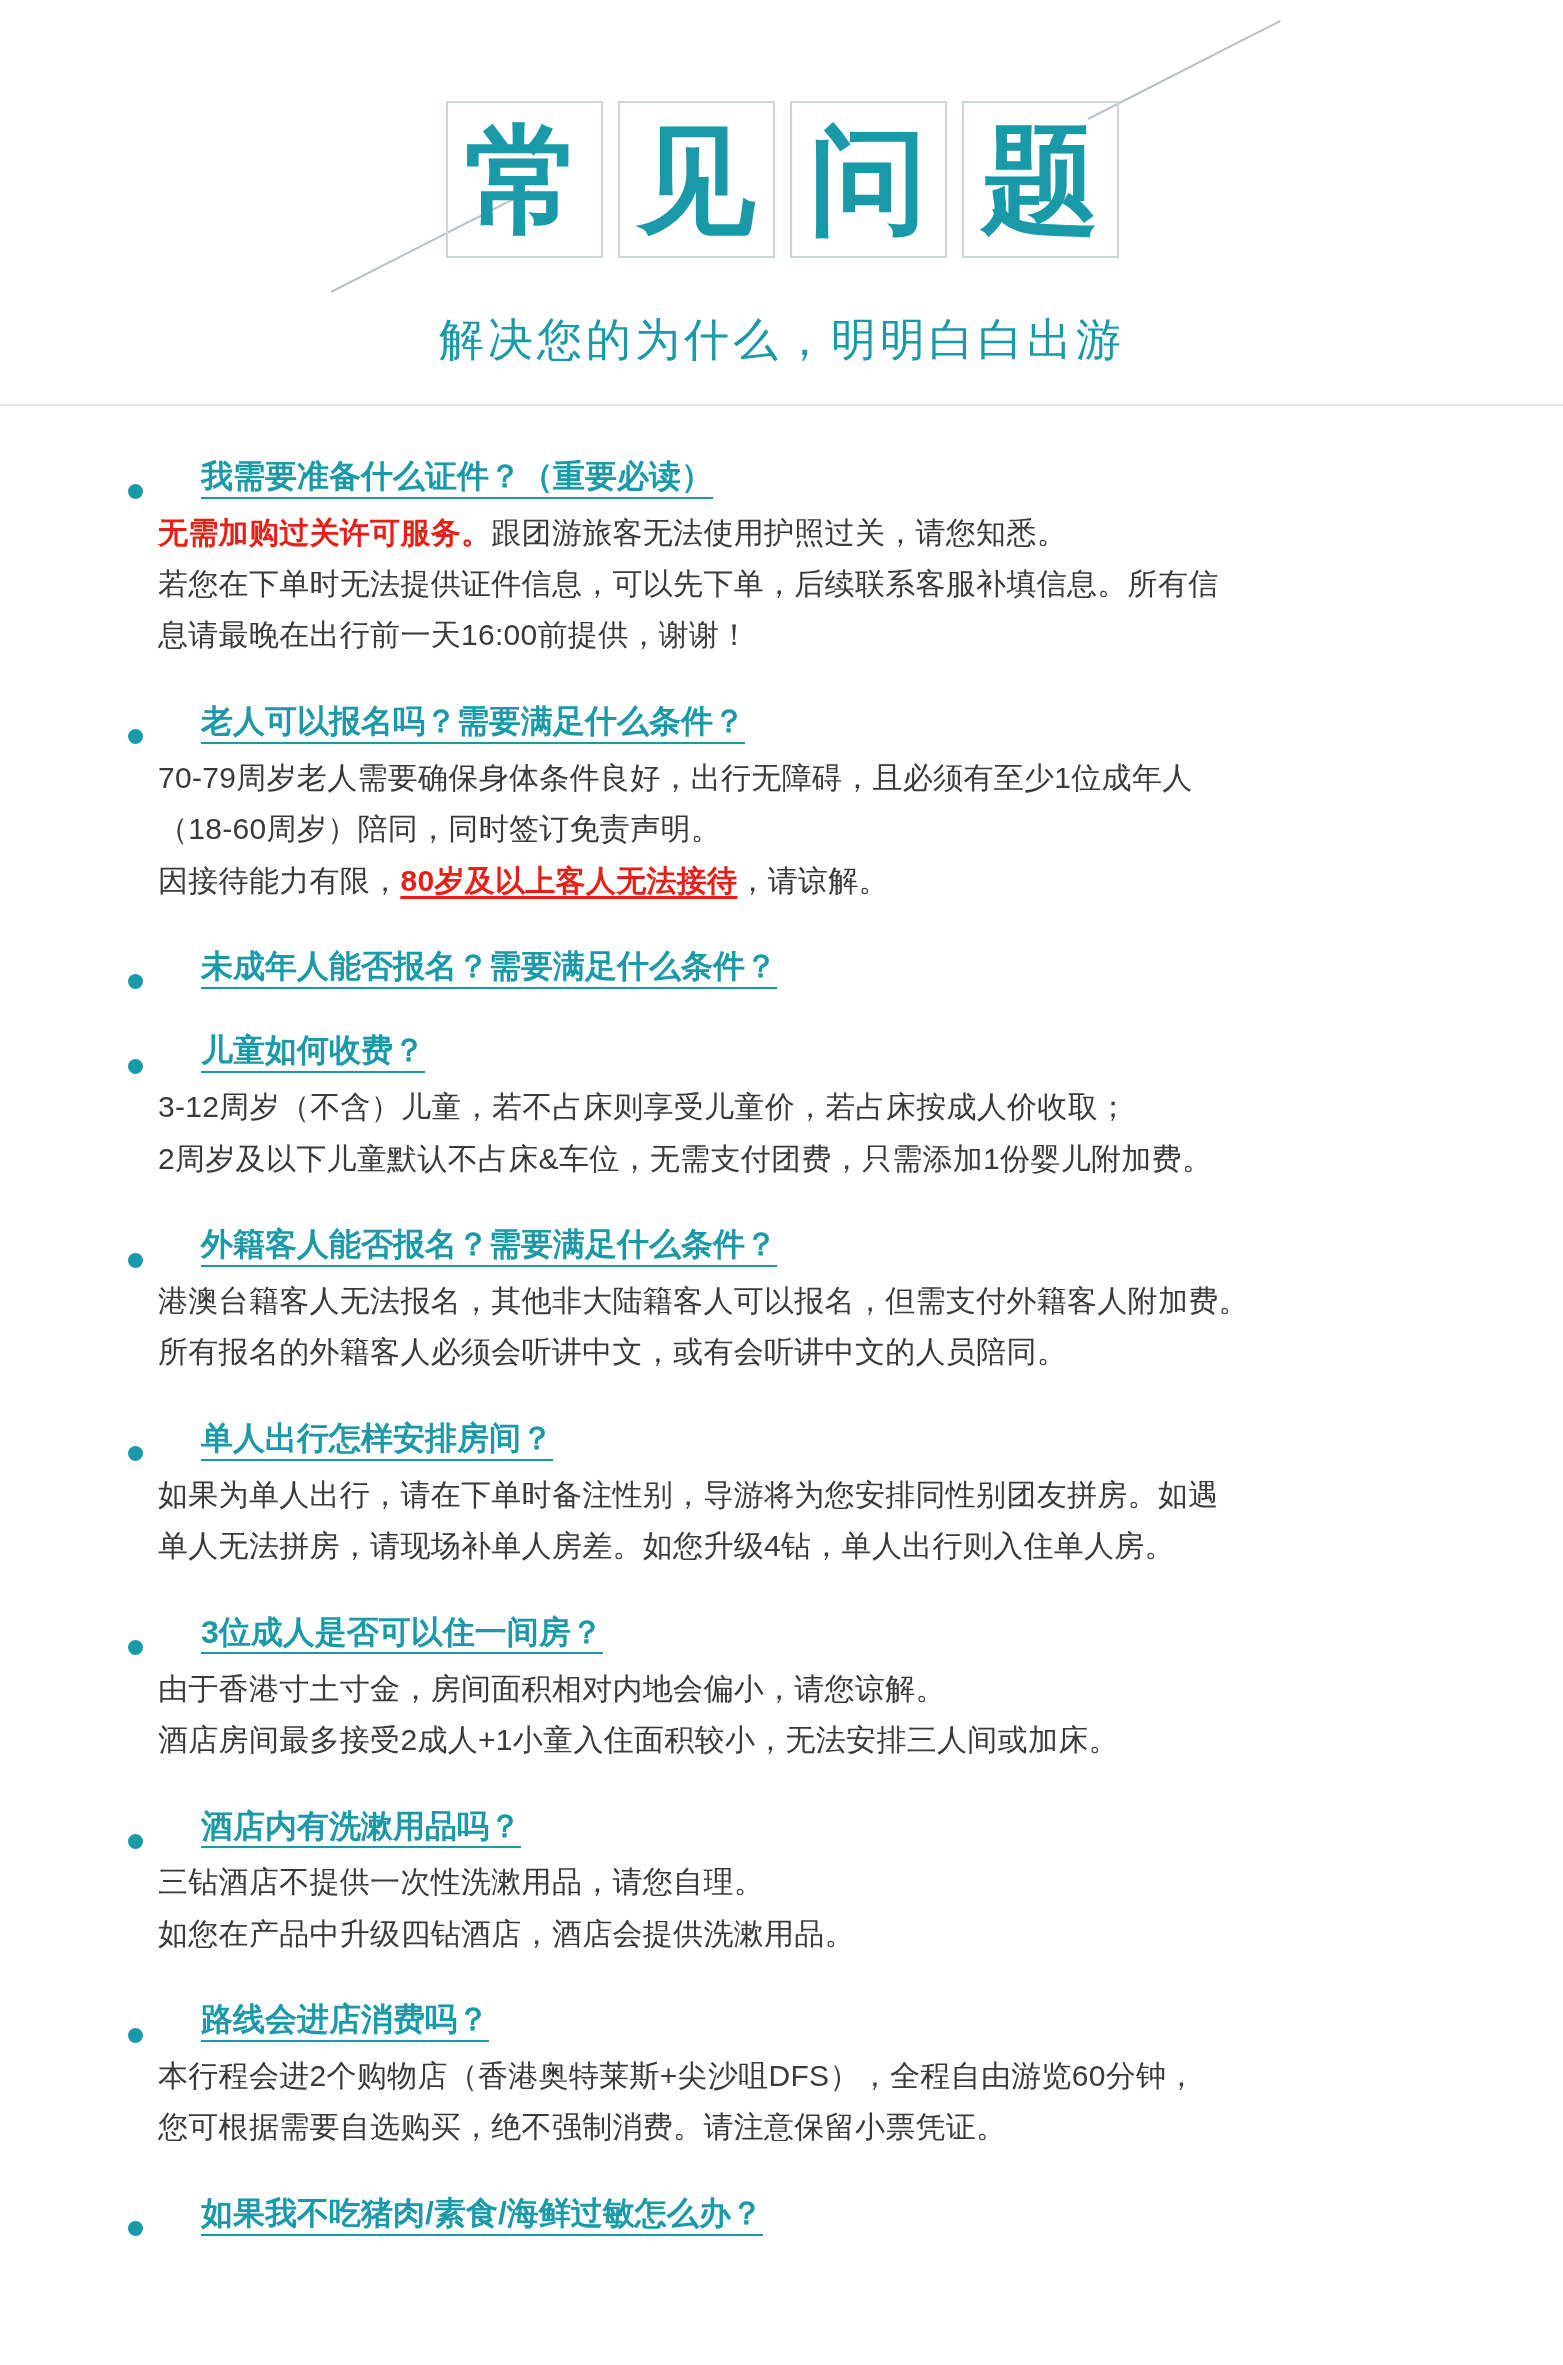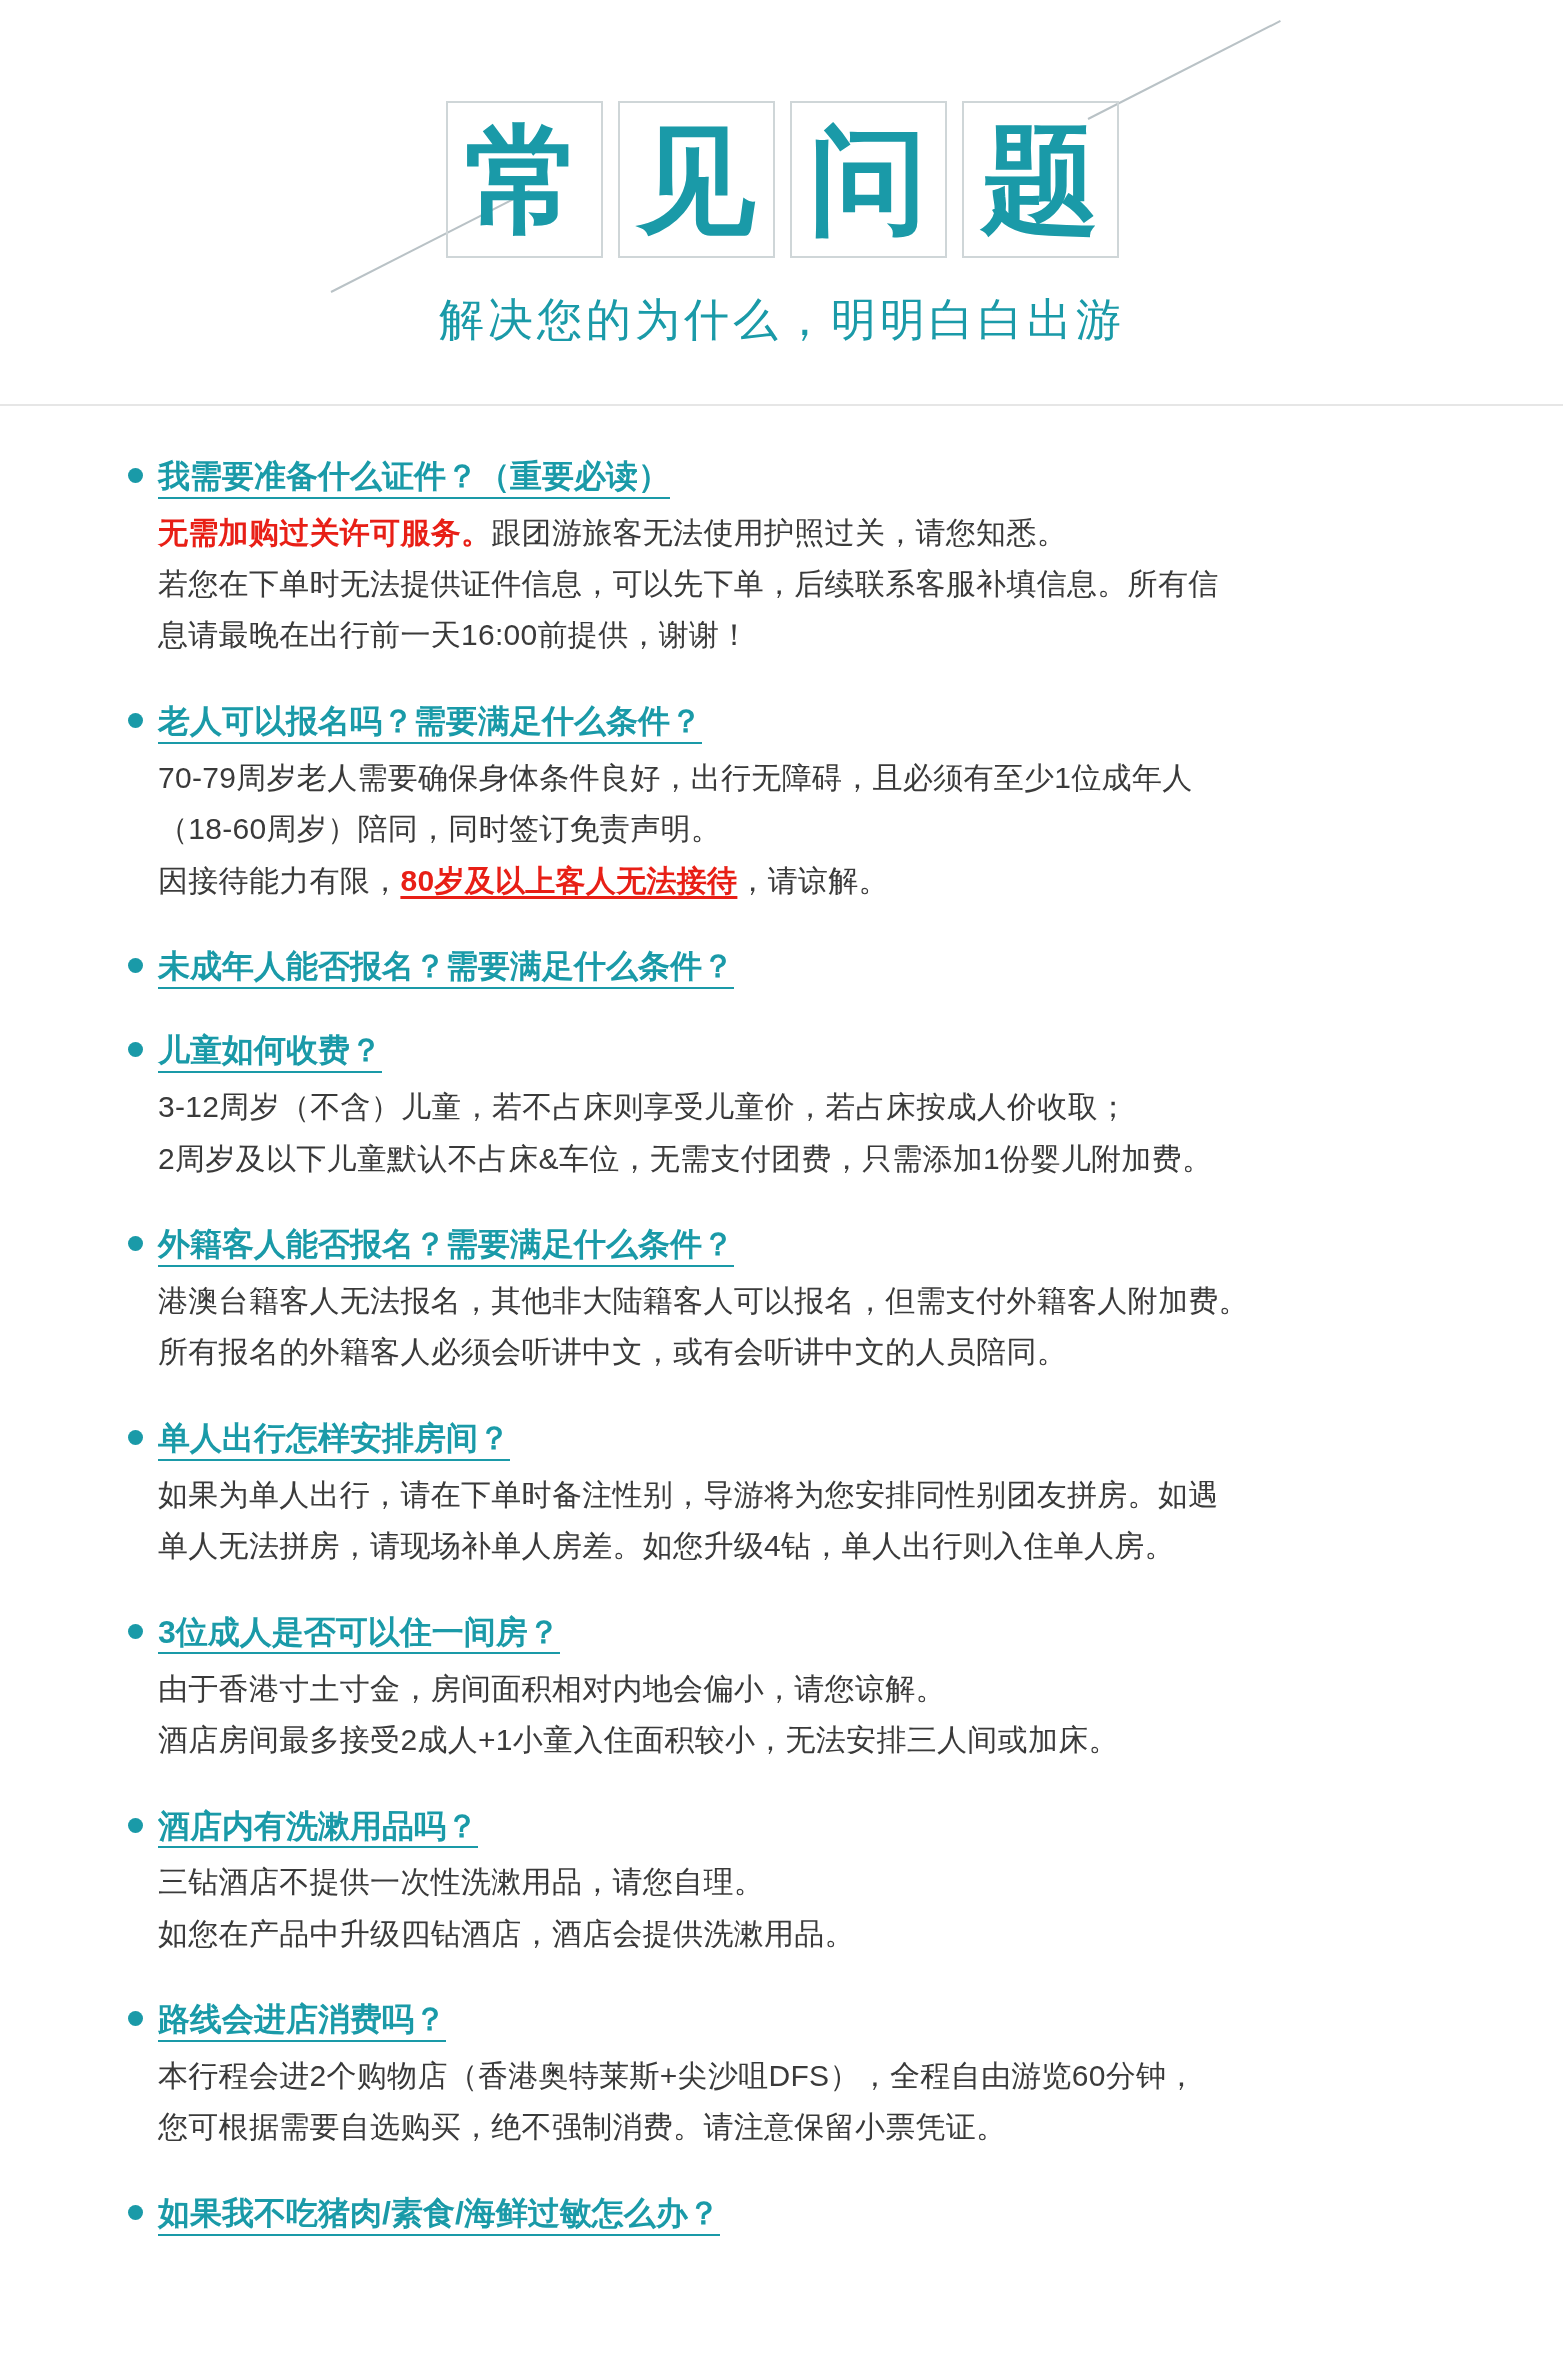--- a/index.html
+++ b/index.html
@@ -54,21 +54,21 @@
     align-items: center;
     justify-content: center;
     font-family: "DejaVu Serif", "Liberation Serif", serif;
     font-size: 118px;
     font-weight: 700;
     color: #1a9aa8;
     line-height: 1;
   }
 
   .subtitle {
-    margin-top: 32px;
+    margin-top: 52px;
     font-family: "DejaVu Serif", "Liberation Serif", serif;
     font-size: 45px;
     letter-spacing: 4px;
     color: #1a9aa8;
     white-space: nowrap;
   }
 
   .deco-line {
     position: absolute;
     height: 2px;
@@ -93,22 +93,23 @@
     padding: 47px 128px 0 128px;
     box-sizing: border-box;
   }
 
   .faq-item {
     margin-bottom: 38px;
   }
 
   .q-row {
     display: flex;
-    align-items: flex-start;
+    align-items: flex-end;
     margin-bottom: 9.5px;
+    gap: 43px;
   }
 
   .bullet {
     width: 15px;
     height: 15px;
     border-radius: 50%;
     background: #1a9aa8;
     flex: 0 0 auto;
     margin: 15px 15px 0 0;
   }

